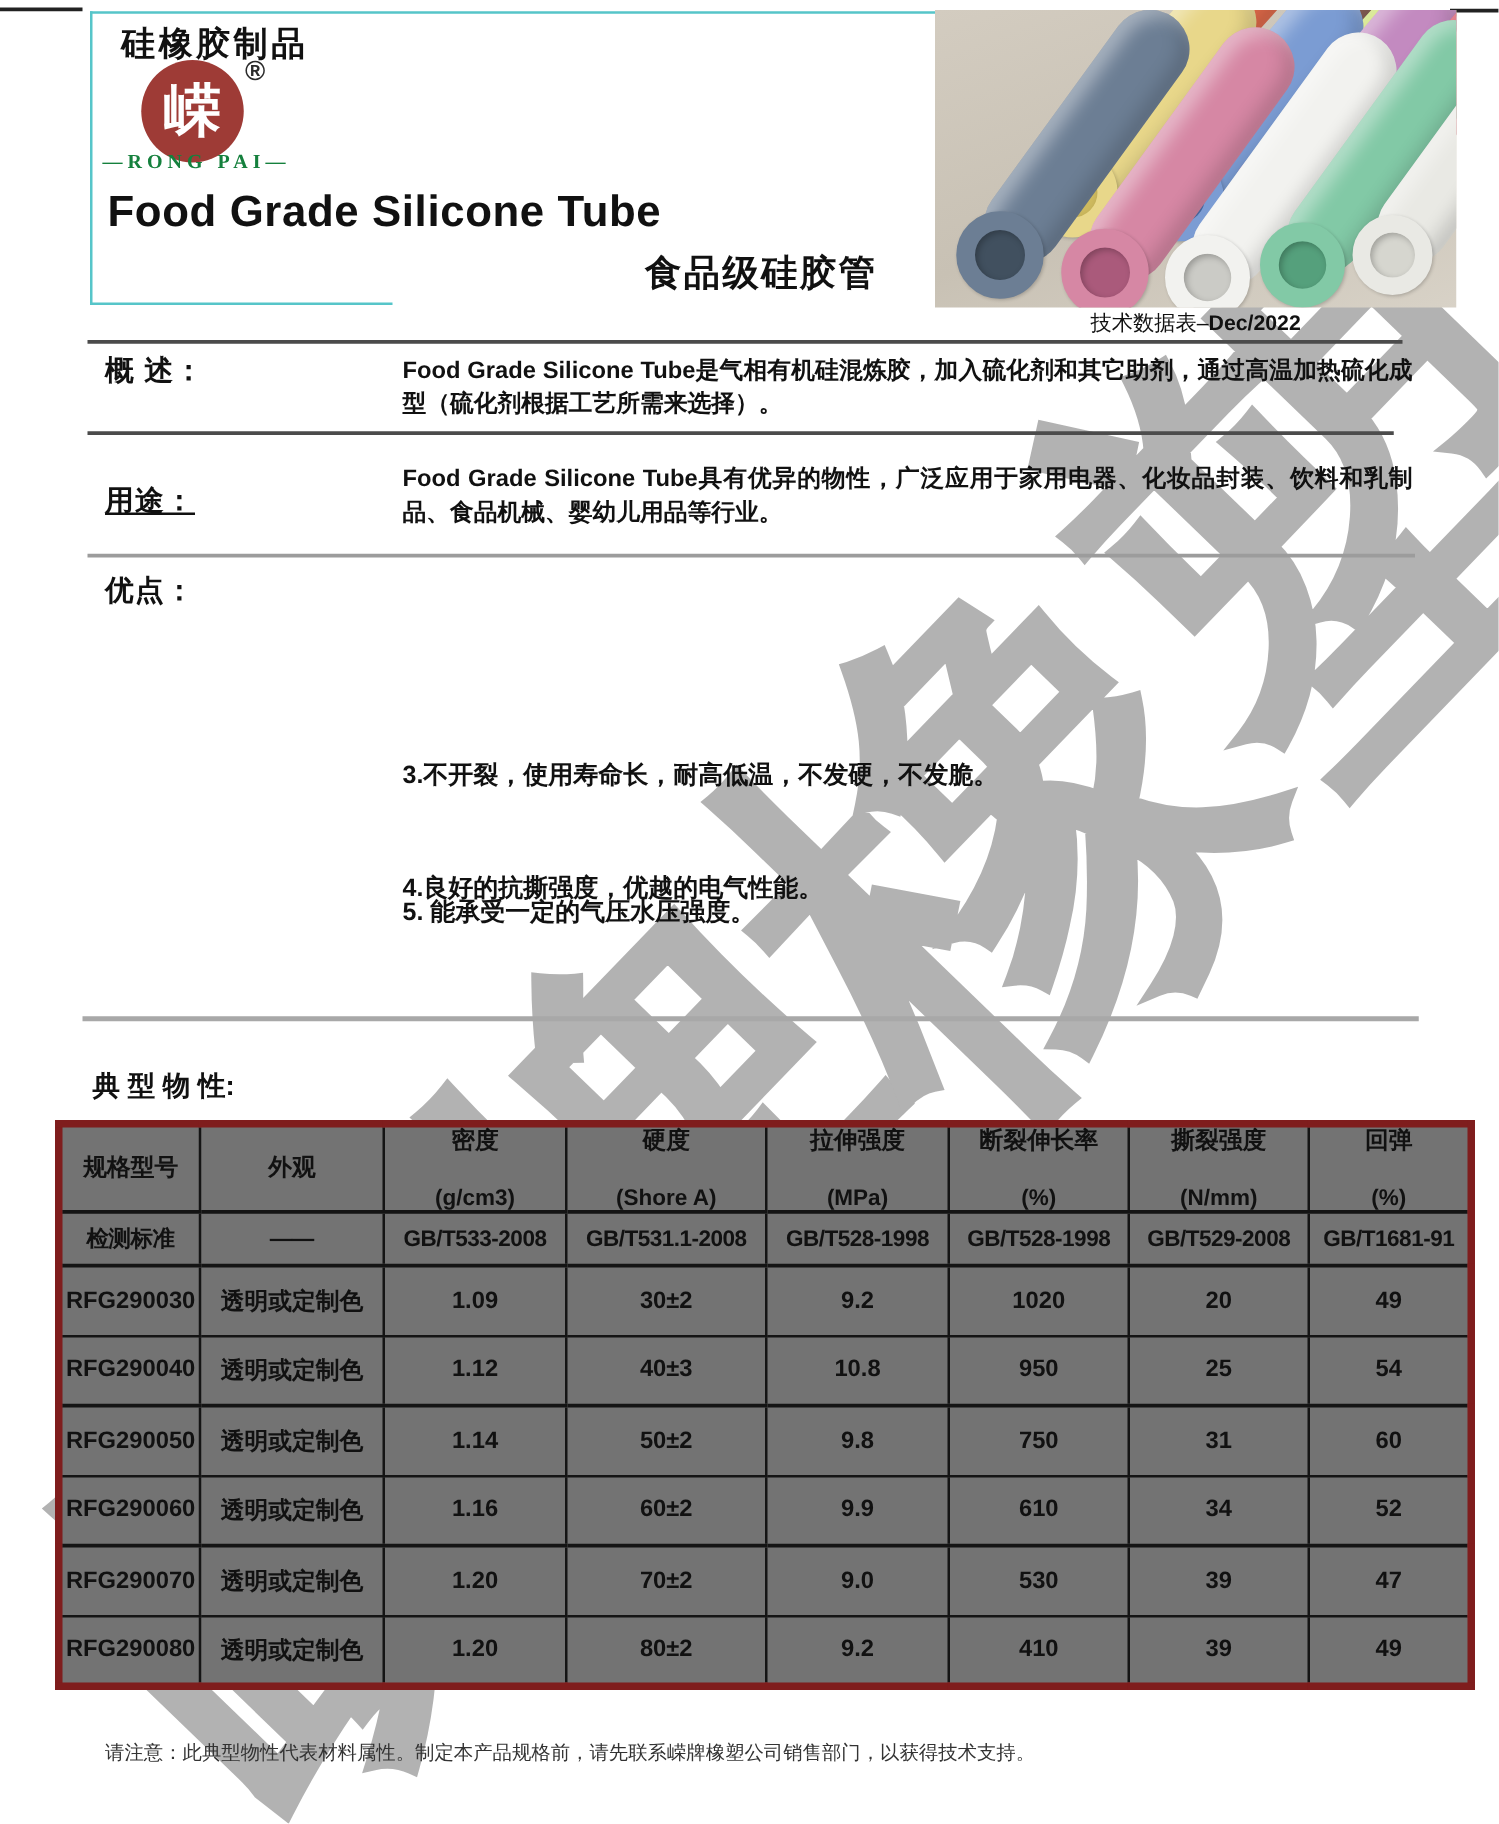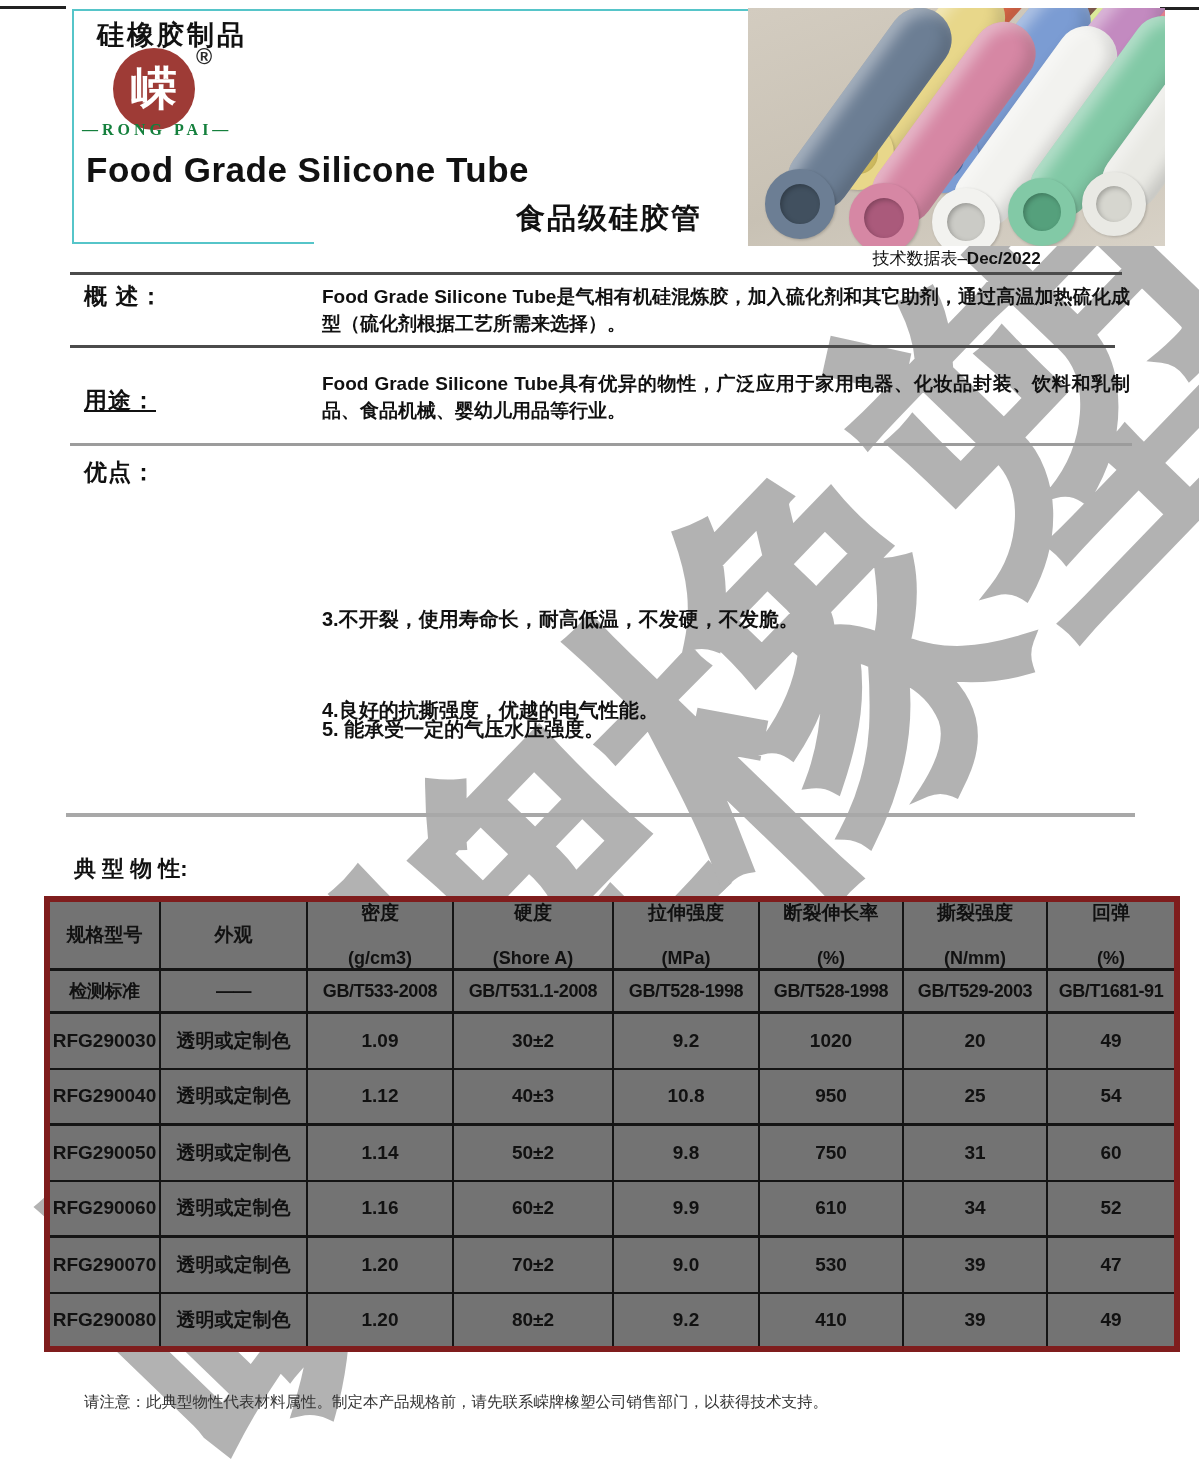--- a/index.html
+++ b/index.html
@@ -204,21 +204,21 @@
               <div class="unit">(%)</div>
             </th>
       </tr>
       <tr class="std">
         <td>检测标准</td>
         <td>——</td>
         <td>GB/T533-2008</td>
         <td>GB/T531.1-2008</td>
         <td>GB/T528-1998</td>
         <td>GB/T528-1998</td>
-        <td>GB/T529-2003</td>
+        <td>GB/T529-2008</td>
         <td>GB/T1681-91</td>
       </tr>
       <tr class="datarow">
         <td>RFG290030</td>
         <td>透明或定制色</td>
         <td>1.09</td>
         <td>30±2</td>
         <td>9.2</td>
         <td>1020</td>
         <td>20</td>

